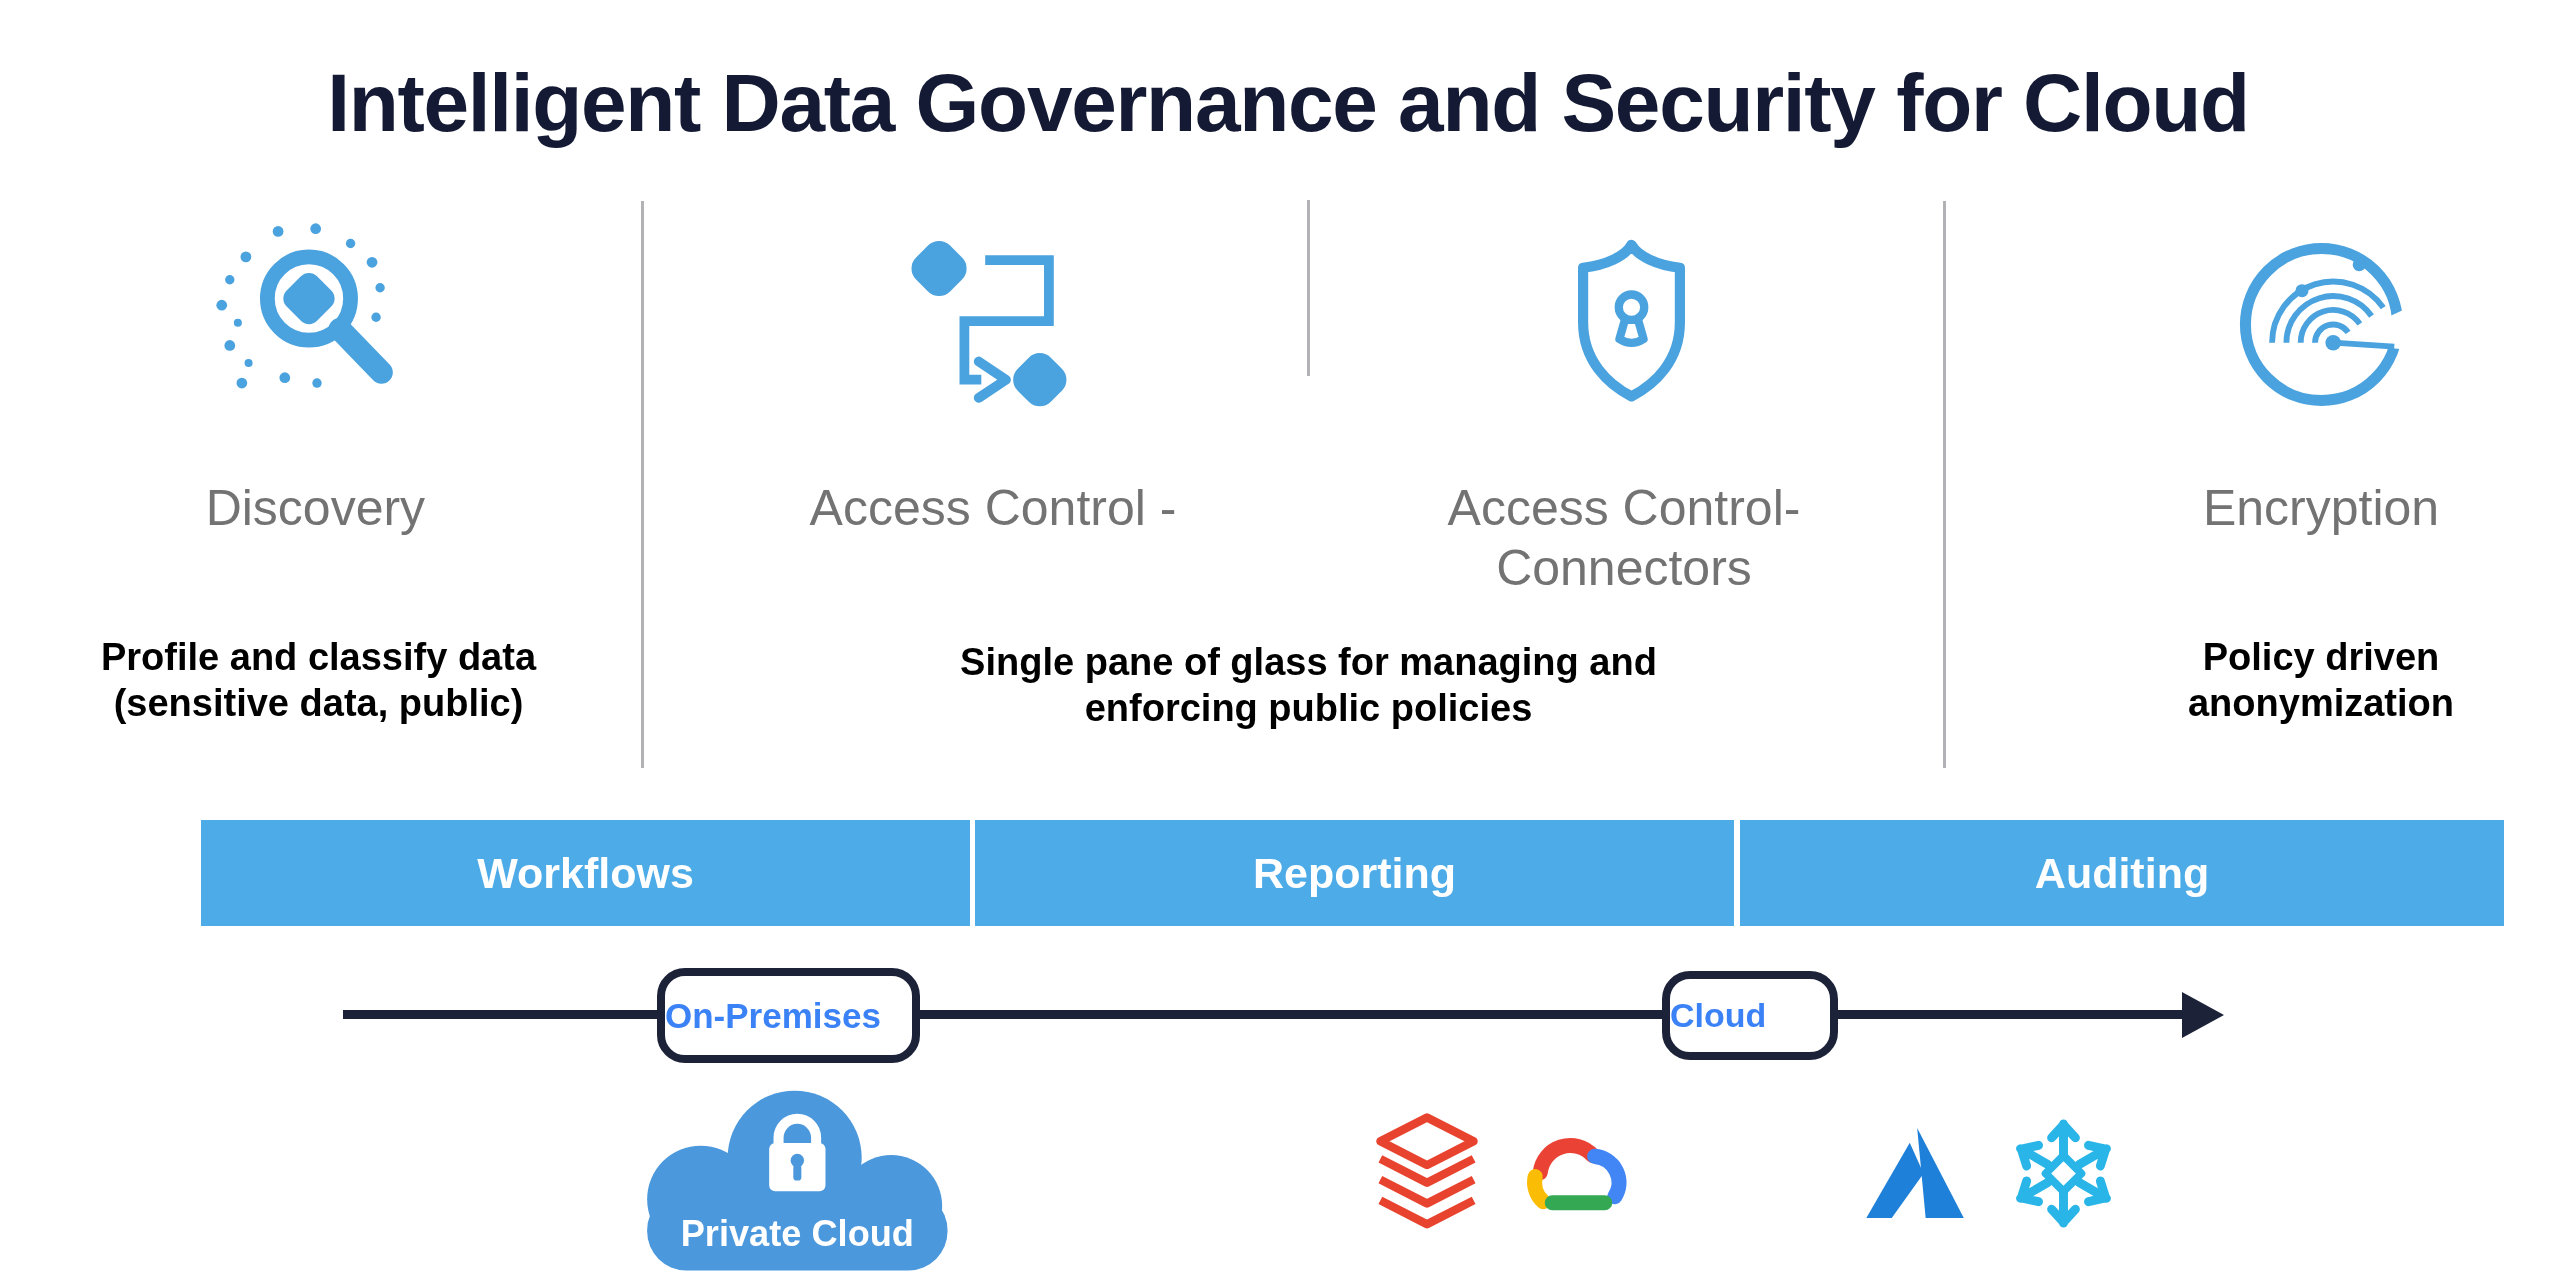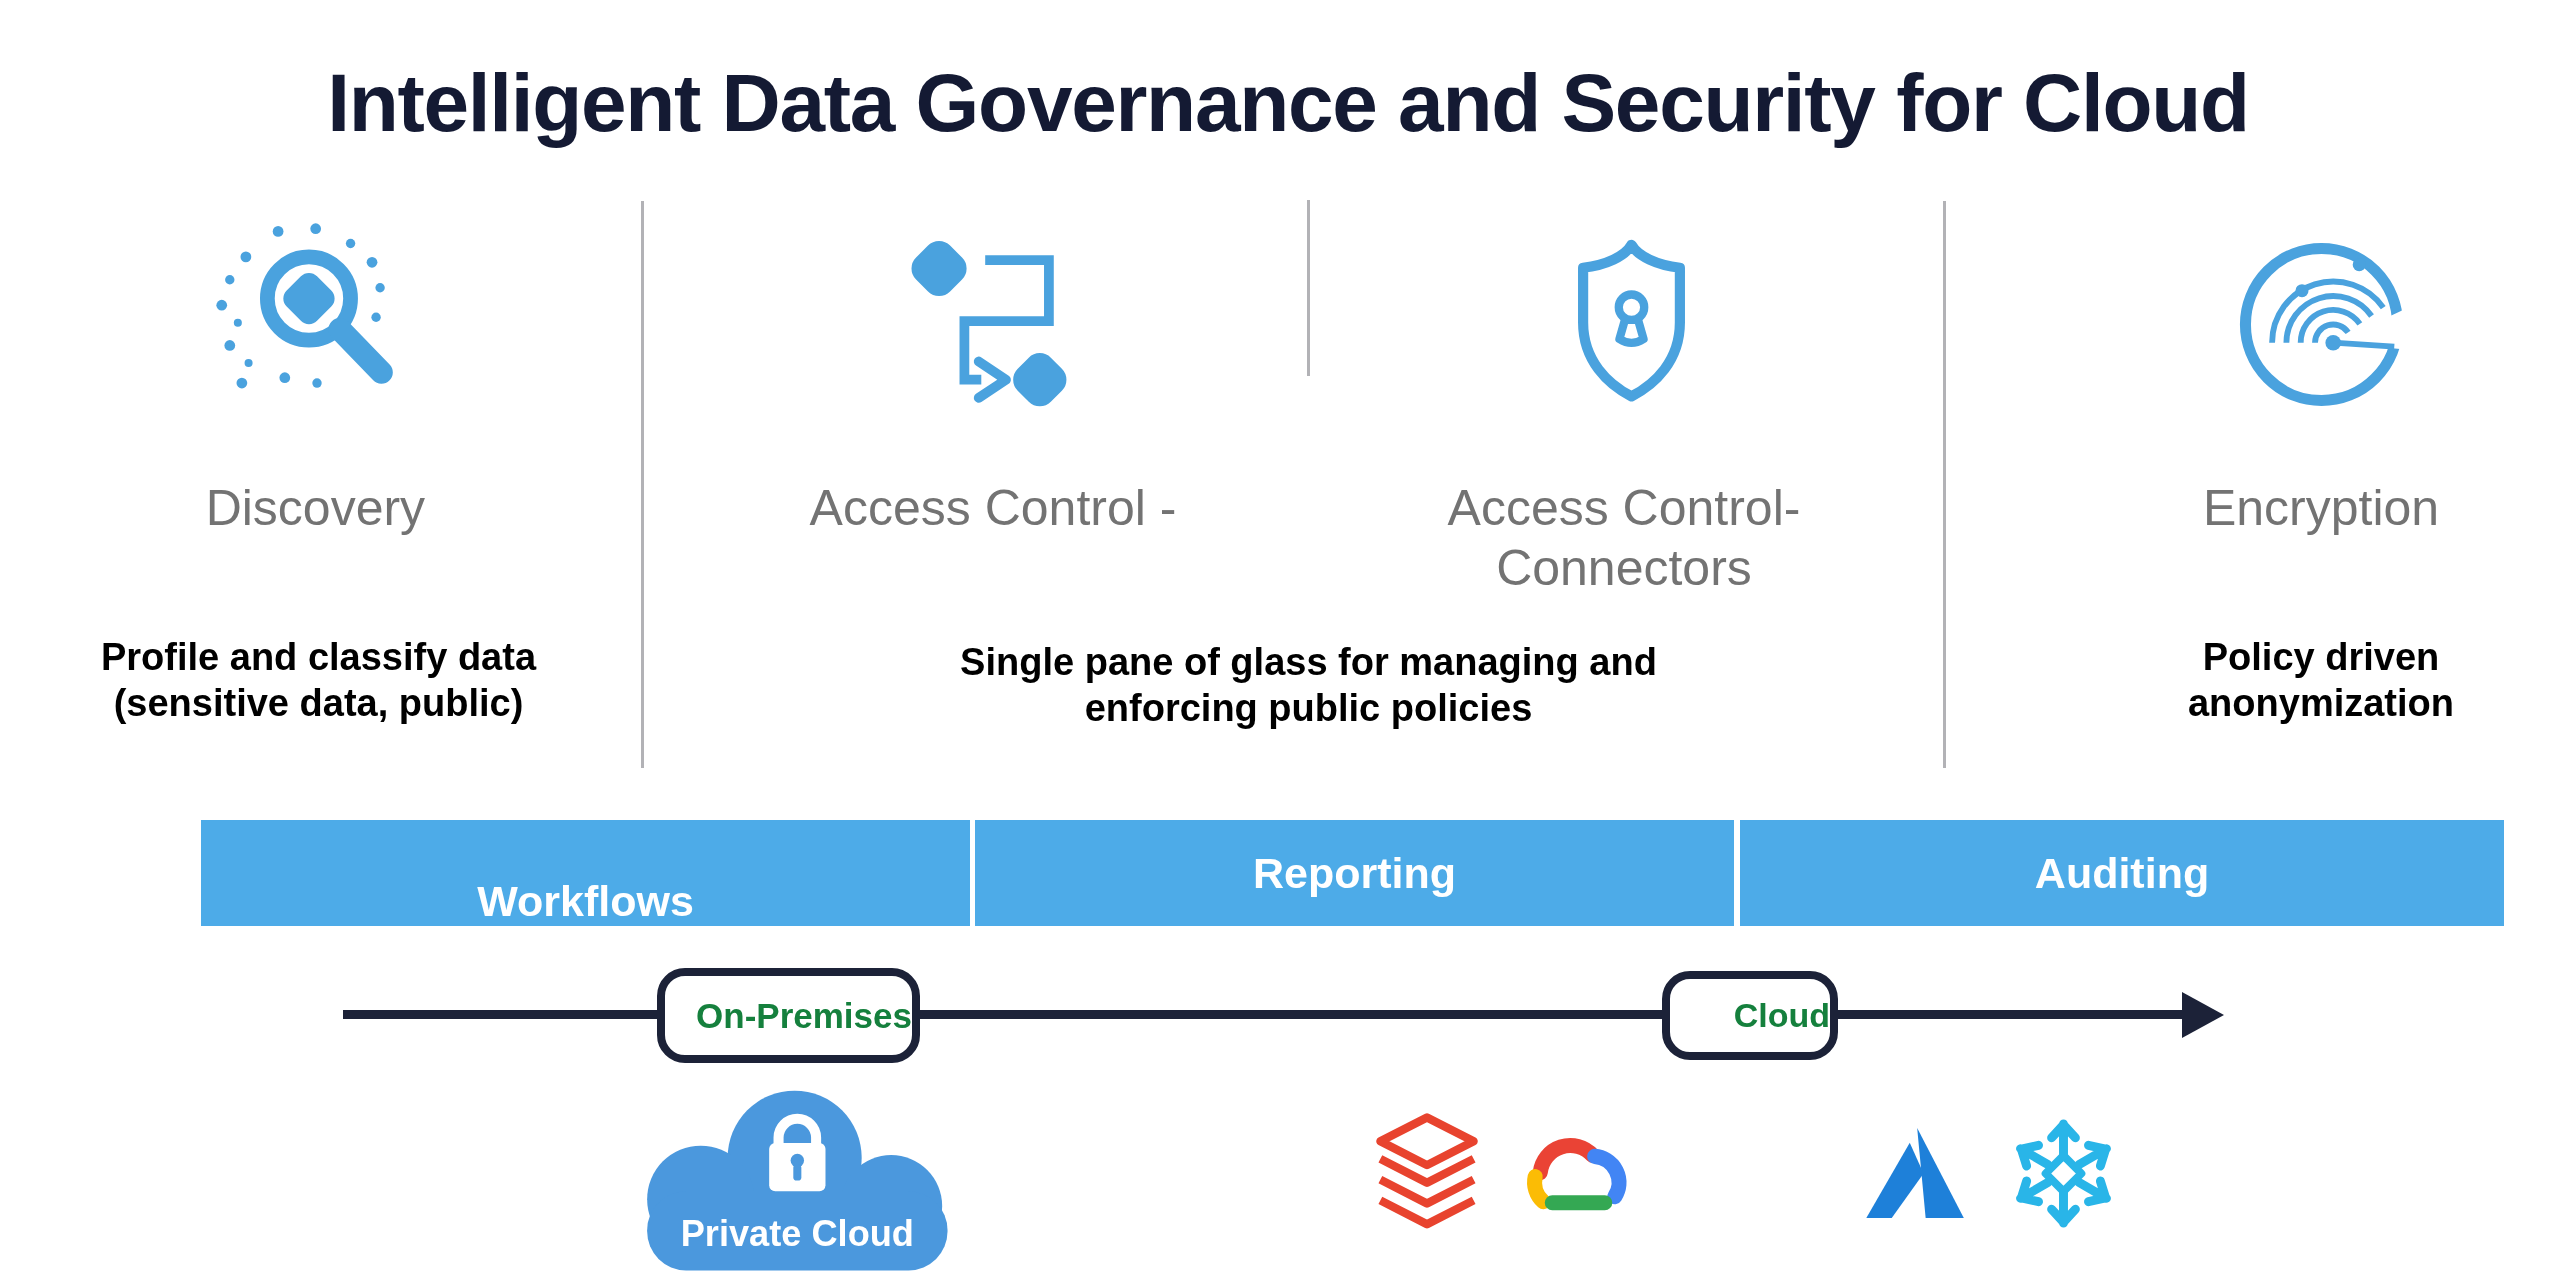--- a/index.html
+++ b/index.html
@@ -31,22 +31,22 @@
     display:flex;align-items:center;justify-content:center;
   }
   .bar-section .bar-label{color:#ffffff;font-size:43px;font-weight:bold;}
   .timeline-line{position:absolute;left:343px;top:1010px;width:1843px;height:8.7px;background:#1c2238;}
   .arrow-head{
     position:absolute;left:2182px;top:992px;width:0;height:0;
     border-top:23px solid transparent;border-bottom:23px solid transparent;border-left:42px solid #1c2238;
   }
   .pill{
     position:absolute;background:#ffffff;border:8px solid #1c2238;border-radius:28px;
-    display:flex;align-items:center;justify-content:flex-end;box-sizing:border-box;
-    color:#15803d;font-weight:bold;
+    display:flex;align-items:center;justify-content:flex-start;box-sizing:border-box;
+    color:#3b82f6;font-weight:bold;
   }
   .pill.on-prem{left:657px;top:968px;width:263px;height:95px;font-size:35px;}
   .pill.cloud{left:1662px;top:971px;width:176px;height:89px;font-size:34px;}
   .logo-box{position:absolute;}
   svg{display:block;}
 </style>
 </head>
 <body>
 
 <div class="stage">
@@ -138,21 +138,21 @@
   </div>
   <div class="col-title" style="left:2019px;">
     <span>Encryption</span>
     <span></span>
   </div>
   <div class="col-desc" style="left:2039px;width:564px;">
     <span>Policy driven</span>
     <span>anonymization</span>
   </div>
 
-  <div class="bar-section" style="left:201px;width:769px;align-items:flex-end;">
+  <div class="bar-section" style="left:201px;width:769px;">
     <span class="bar-label">Workflows</span>
   </div>
   <div class="bar-section" style="left:975px;width:759px;">
     <span class="bar-label">Reporting</span>
   </div>
   <div class="bar-section" style="left:1740px;width:764px;">
     <span class="bar-label">Auditing</span>
   </div>
 
   <div class="timeline-line"></div>

